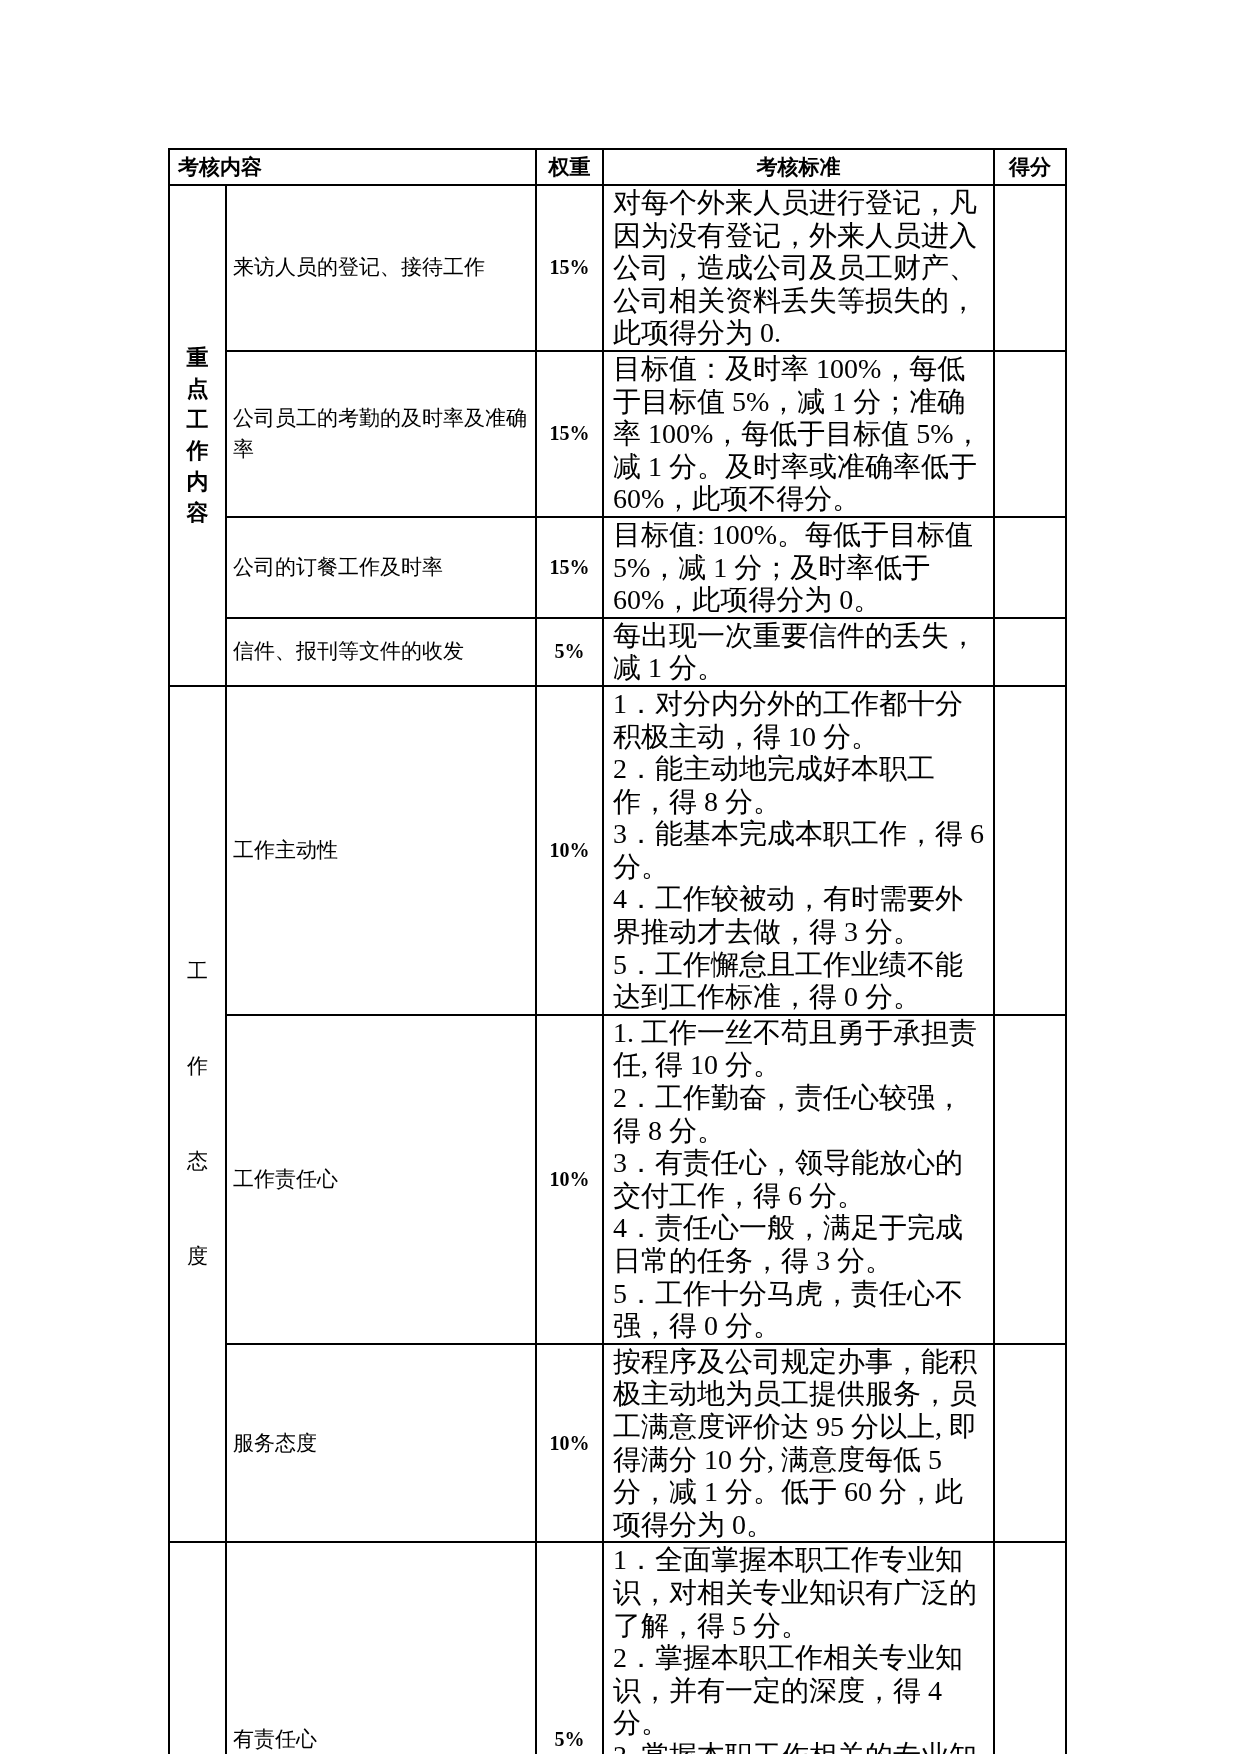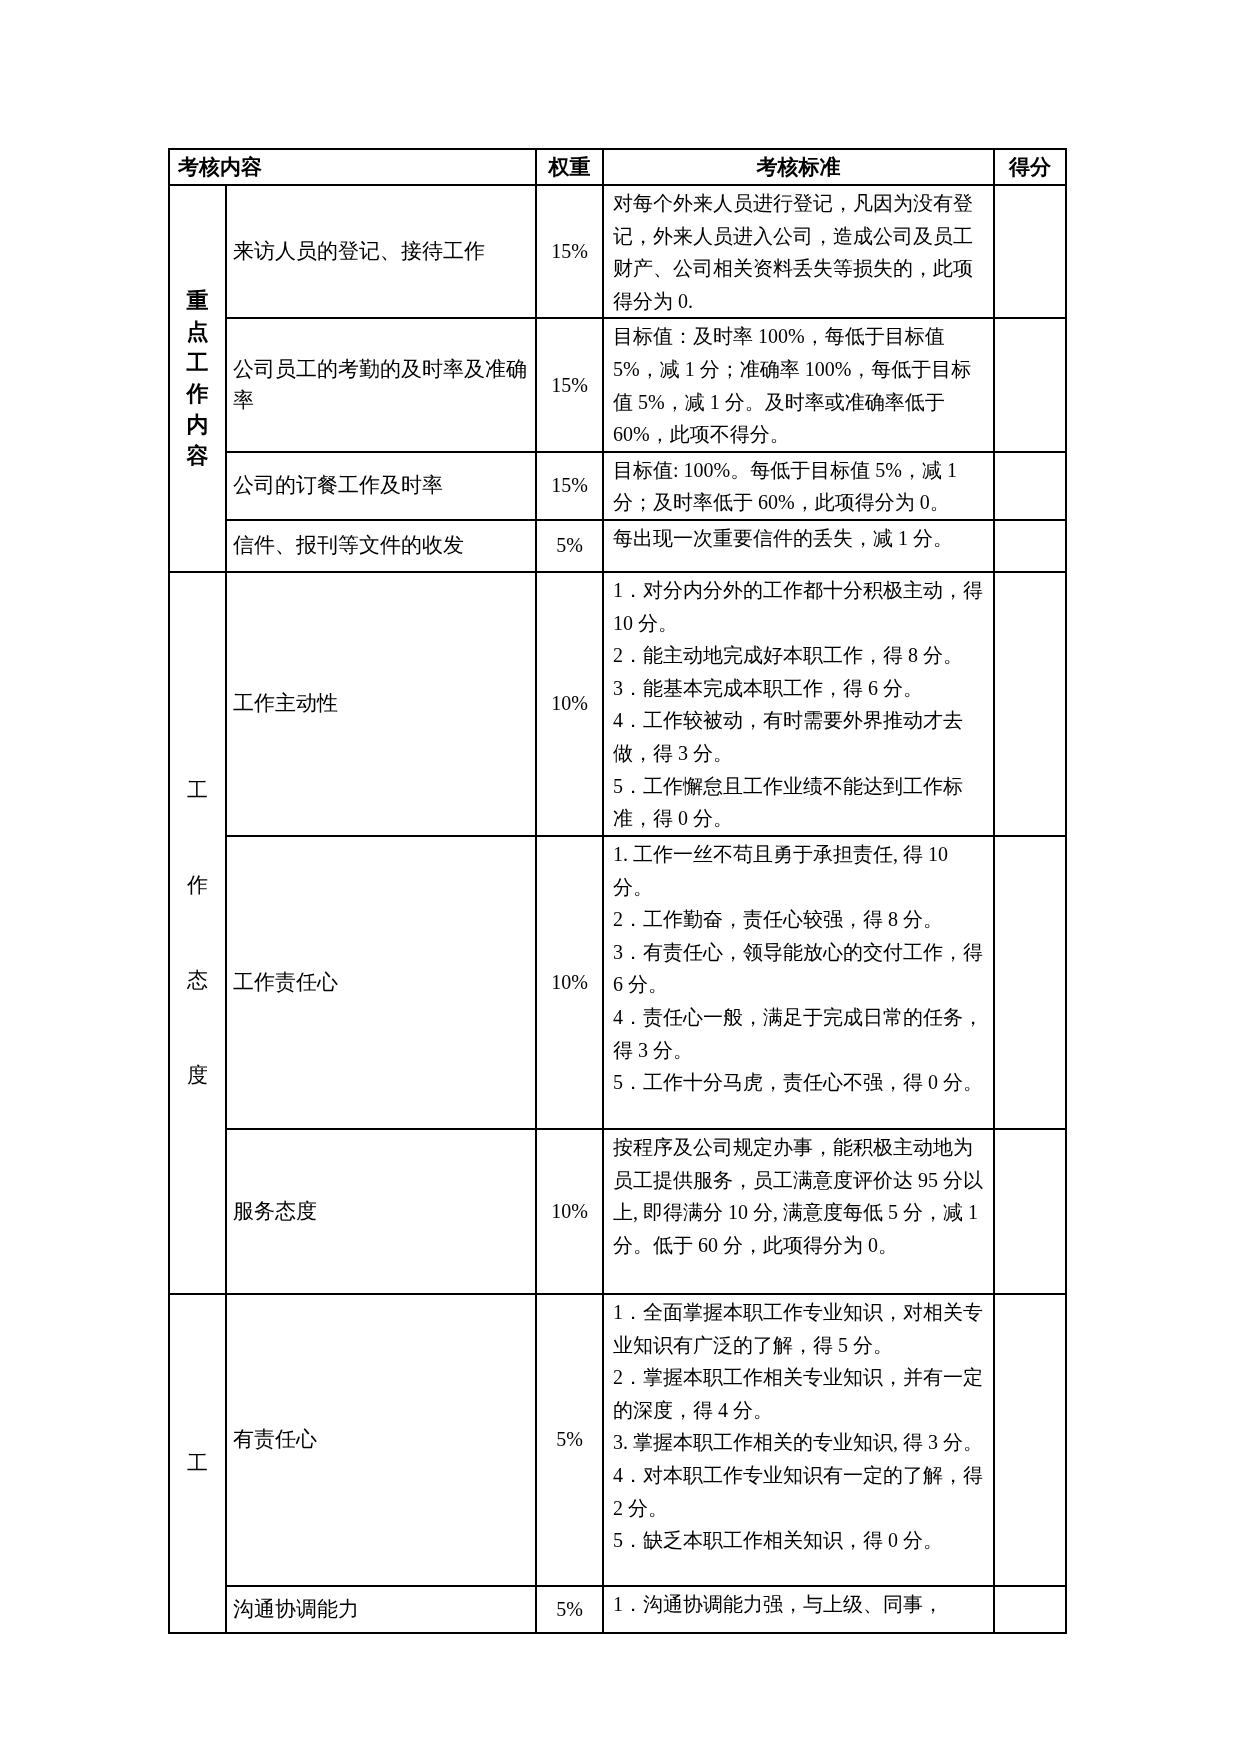--- a/index.html
+++ b/index.html
@@ -55,26 +55,26 @@
   .vlabel.bold { font-weight: bold; font-size: 22px; }
   .vlabel.spread { line-height: 95px; text-align: center; }
 
   .item {
     font-size: 21px;
     line-height: 31px;
     padding: 0 6px;
   }
   .item-left { text-align: left; }
 
-  .wt { text-align: center; font-size: 20px; }
+  .wt { text-align: center; font-size: 20px; font-weight: bold; }
 
   .std {
     vertical-align: top;
     text-align: left;
-    font-size: 20px;
+    font-size: 28px;
     line-height: 32.6px;
     padding: 1px 4px 0 9px;
     white-space: pre-line;
   }
   .score { background: #ffffff; }
 </style>
 </head>
 <body>
 
 <div class="sheet">

